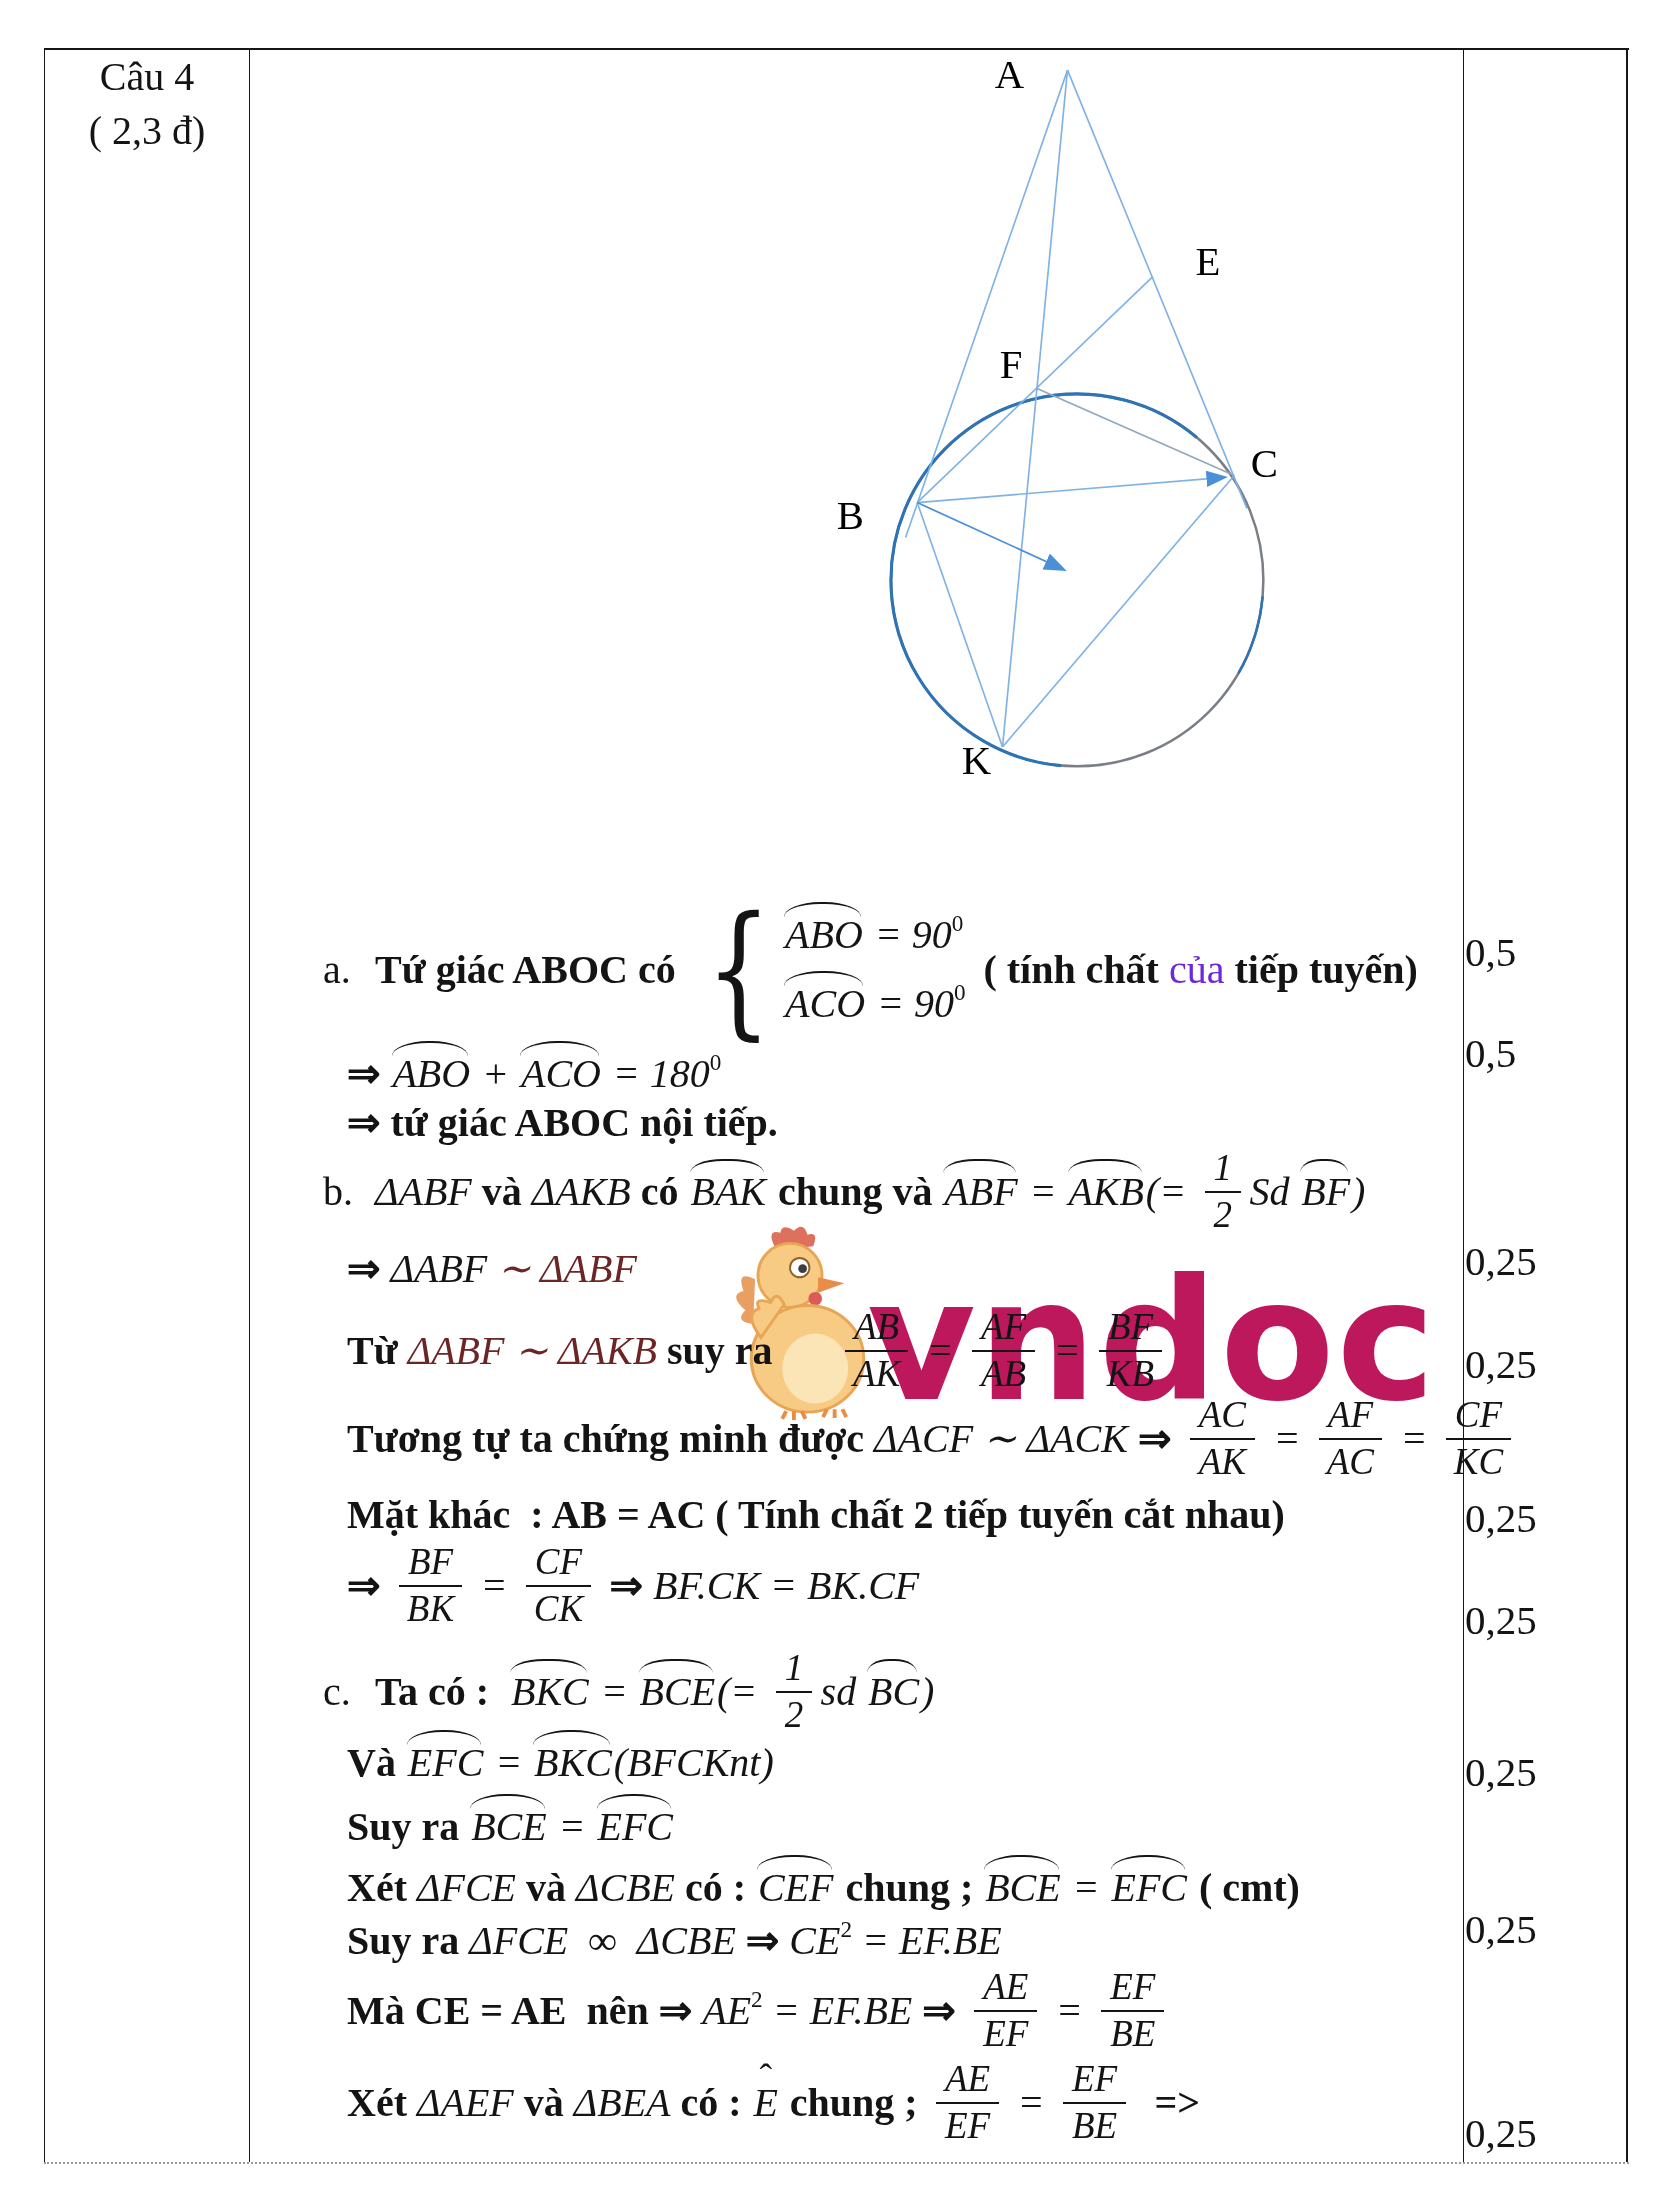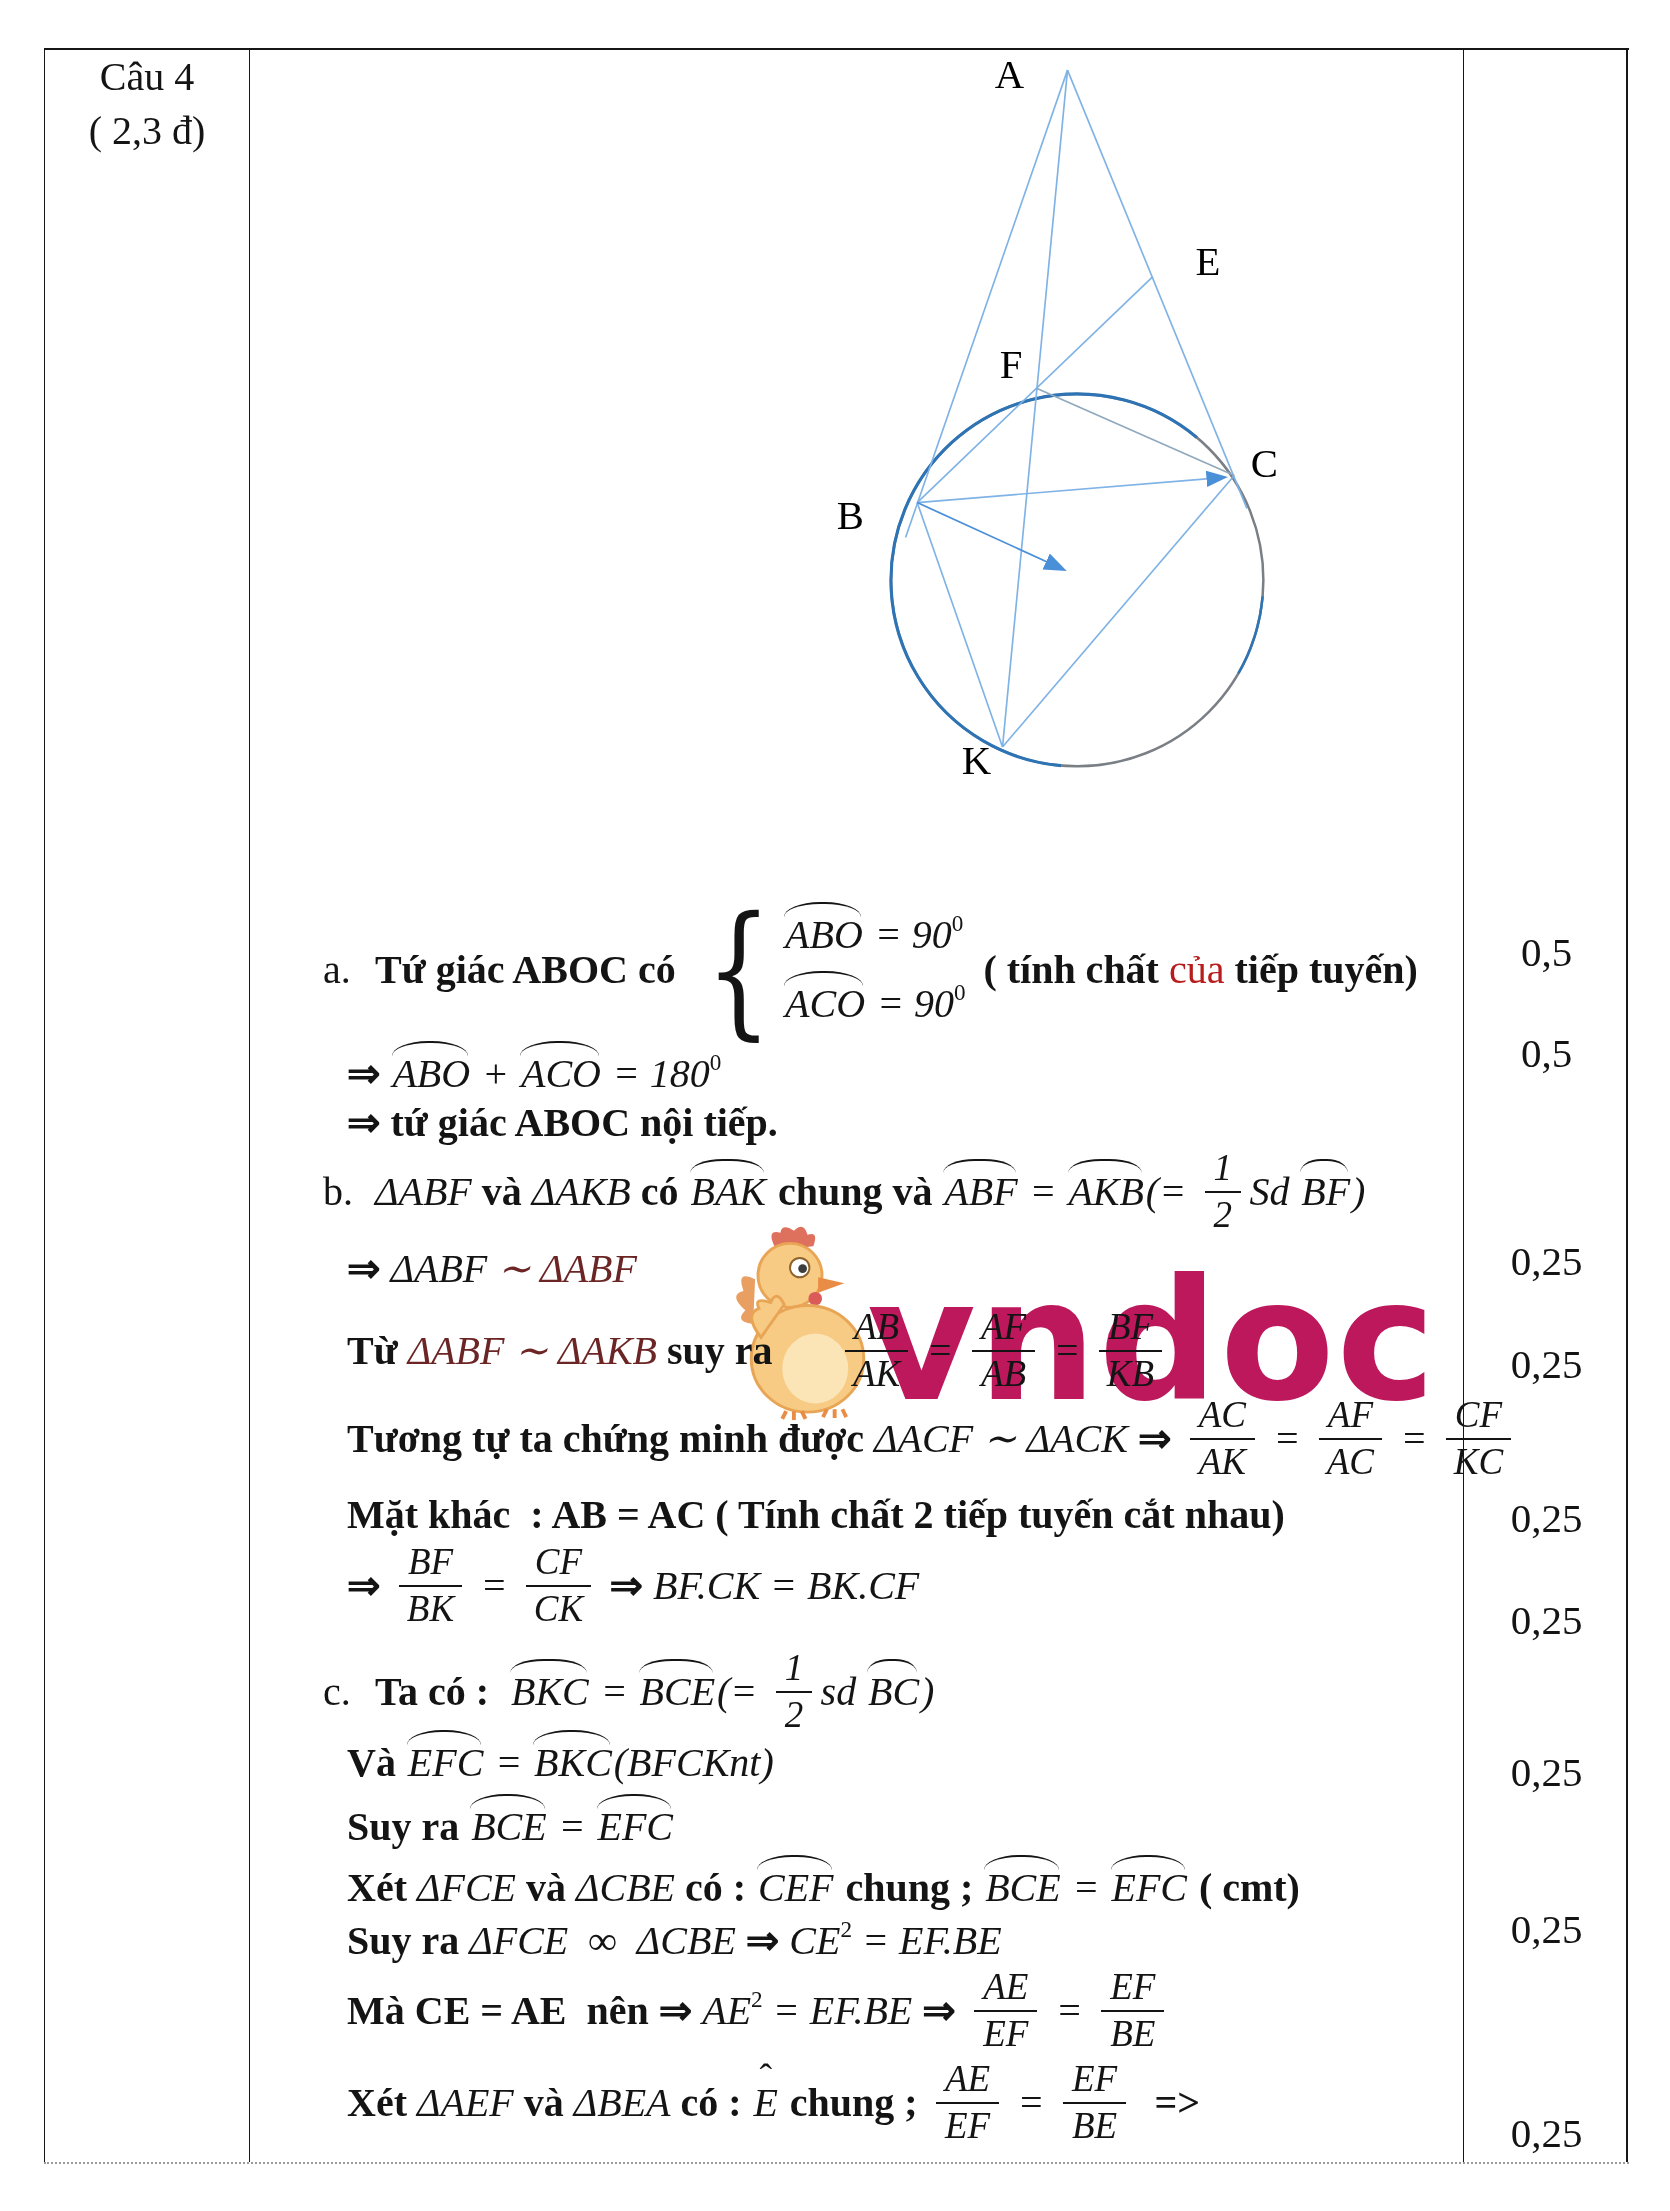--- a/index.html
+++ b/index.html
@@ -17,39 +17,39 @@
   .qcell{position:absolute;left:44px;top:0;width:206px;text-align:center;z-index:3;}
   .qcell .q1{position:absolute;left:0;top:53px;width:206px;font-size:40px;}
   .qcell .q2{position:absolute;left:0;top:107px;width:206px;font-size:40px;}
 
   
   .mline{position:absolute;display:flex;align-items:center;white-space:pre;
          font-size:40px;line-height:1.15;z-index:3;}
   .t{font-style:normal;font-weight:bold;}
   .i{font-style:italic;}
   .m{font-style:italic;color:#6b2525;}
-  .tm{color:#b91c1c;}
+  .tm{color:#6d28d9;}
   .L{display:inline-block;width:52px;font-style:normal;}
   .s{font-size:0.58em;position:relative;top:-0.5em;}
   .h,.h1{font-style:italic;position:relative;padding:0 1.9px;}
   .h::before{content:"";position:absolute;left:1px;right:3.9px;top:-9.7px;height:12.6px;
              border-top:2.5px solid #151515;border-radius:55% 55% 0 0 / 120% 120% 0 0;}
   .h1::after{content:"ˆ";position:absolute;left:50%;top:-0.62em;transform:translateX(-50%);
              font-style:normal;font-size:0.95em;}
   .frac{display:inline-flex;flex-direction:column;align-items:center;font-style:italic;
         margin:0 8.7px;font-size:37px;line-height:1.08;}
   .fn{border-bottom:2.3px solid #141414;padding:0 8.7px 2.9px;}
   .fd{padding-top:2.9px;}
   .cases{display:inline-flex;align-items:center;margin:0 7.8px;}
   .cbrace{font-family:"DejaVu Serif",serif;font-size:144px;font-weight:400;height:153px;
           display:flex;align-items:center;transform:scaleX(.72);transform-origin:center;}
   .crows{display:inline-flex;flex-direction:column;gap:23px;margin-left:-1.9px;}
   .crow{display:flex;align-items:center;white-space:pre;}
 
-  .score{position:absolute;left:0;width:163px;text-align:center;font-size:41px;z-index:3;}
+  .score{position:absolute;left:0;width:163px;font-size:41px;z-index:3;}
   .scorecol{position:absolute;left:1465px;top:0;width:163px;height:2211px;z-index:3;}
 
   .wm{position:absolute;z-index:1;}
   .wm-text{left:867px;top:1258px;font-family:"DejaVu Sans",sans-serif;font-weight:bold;
            font-size:167px;line-height:1;color:#be185d;letter-spacing:1.9px;}
   .diagram{position:absolute;left:796px;top:37px;z-index:2;}
   .ptlabel{font-family:"Liberation Serif",serif;font-size:42px;fill:#000;}
 </style>
 </head>
 <body>

